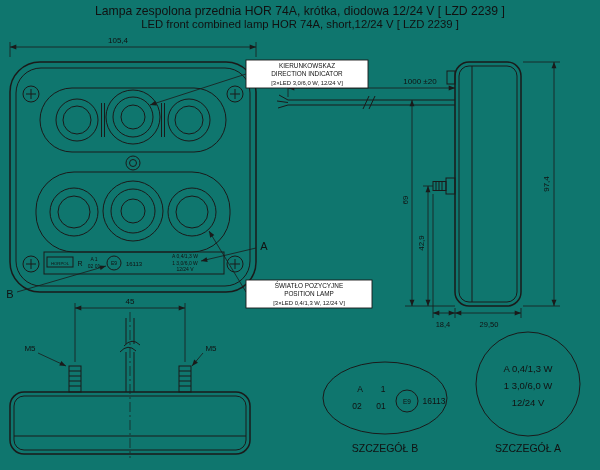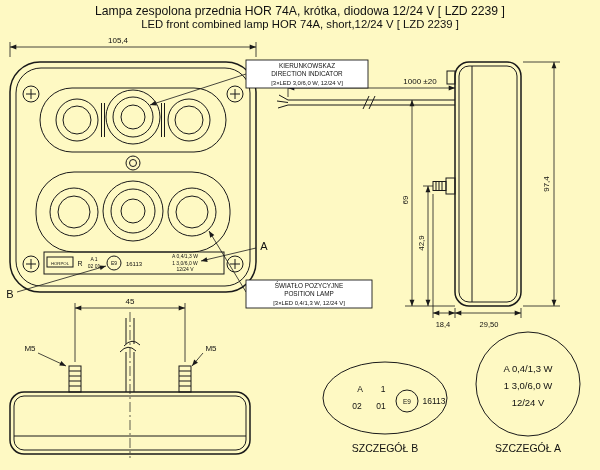--- a/index.html
+++ b/index.html
@@ -1,16 +1,16 @@
 <!DOCTYPE html>
 <html><head>
 <meta charset="utf-8">
 <style>
   html,body{margin:0;padding:0;background:#fff;}
-  .page{position:relative;width:600px;height:470px;background:#fef9c3;overflow:hidden;
+  .page{position:relative;width:600px;height:470px;background:#0f766e;overflow:hidden;
         font-family:"Liberation Sans",sans-serif;}
   svg{display:block;}
   svg text{fill:#111;font-family:"Liberation Sans",sans-serif;}
   .s{stroke:#1a1a1a;fill:none;stroke-width:1;}
   .s15{stroke-width:1.5;}
   .s08{stroke-width:.8;}
   .wbox{fill:#fff;stroke:#1a1a1a;stroke-width:.9;}
   .cl{stroke:#1a1a1a;fill:none;stroke-width:.7;stroke-dasharray:10 3 2 3;}
   .title1{font-size:12.2px;text-anchor:middle;}
   .title2{font-size:11.3px;text-anchor:middle;}

